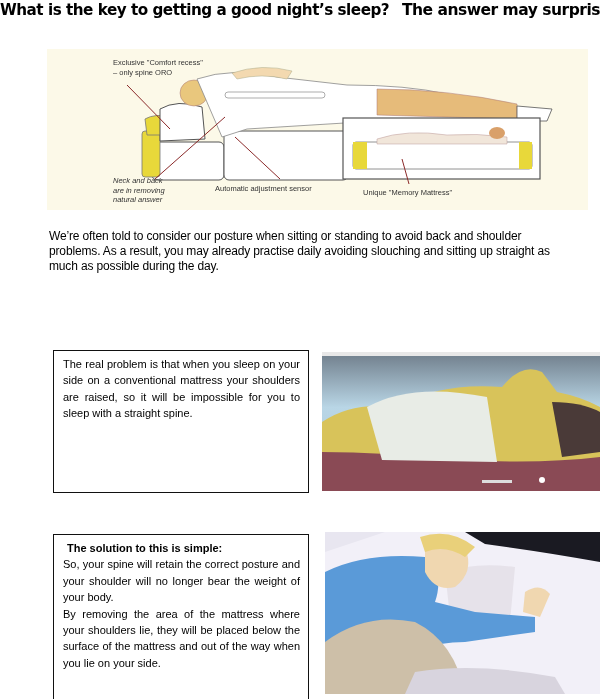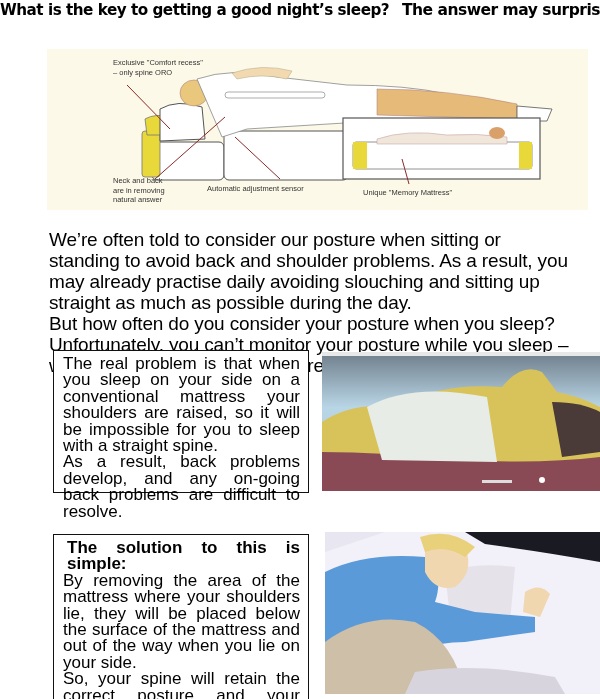--- a/index.html
+++ b/index.html
@@ -21,27 +21,27 @@
     background: #fcf9e8;
   }
   .diagram svg { position: absolute; left: 0; top: 0; }
   .diag-label {
     position: absolute; font-size: 7.5px; line-height: 9.5px; color: #333;
     font-family: "Liberation Sans", sans-serif;
   }
 
   .intro {
     position: absolute; left: 49px; top: 229px; width: 520px;
-    font-size: 19px; line-height: 21px; letter-spacing: -0.15px;
+    font-size: 12px; line-height: 15px; letter-spacing: -0.15px;
   }
   .intro p { margin: 0; }
 
   .box {
     position: absolute; border: 1.5px solid #111; background: #fff;
-    font-size: 17px; line-height: 16.4px; box-sizing: border-box;
+    font-size: 11px; line-height: 16.4px; box-sizing: border-box;
   }
   .box1 { left: 53px; top: 350px; width: 256px; height: 143px; padding: 5px 8px 0 9px; }
   .box2 { left: 53px; top: 534px; width: 256px; height: 192px; padding: 5px 8px 0 9px; }
   .box p { margin: 0; text-align: justify; }
   .box .heading { font-weight: bold; padding-left: 4px; }
 
   .photo { position: absolute; overflow: hidden; }
   .photo1 { left: 322px; top: 352px; width: 278px; height: 139px; }
   .photo2 { left: 325px; top: 532px; width: 275px; height: 162px; }
 </style>
@@ -84,37 +84,35 @@
 
     <line x1="80" y1="36" x2="123" y2="80" stroke="#8b2a2a" stroke-width="1"></line>
     <line x1="108" y1="130" x2="178" y2="68" stroke="#8b2a2a" stroke-width="1"></line>
     <line x1="188" y1="88" x2="233" y2="130" stroke="#8b2a2a" stroke-width="1"></line>
     <line x1="355" y1="110" x2="362" y2="135" stroke="#8b2a2a" stroke-width="1"></line>
   </svg>
   <div class="diag-label" style="left:66px; top:9px;">
     <div>Exclusive "Comfort recess"</div>
     <div>– only spine ORO</div>
   </div>
-  <div class="diag-label" style="left:66px; top:127px;">
+  <div class="diag-label" style="left:66px; top:127px;font-style:italic;">
     <div>Neck and back</div>
     <div>are in removing</div>
     <div>natural answer</div>
   </div>
-  <div class="diag-label" style="left:160px; top:135px;">Automatic adjustment sensor</div>
+  <div class="diag-label" style="left:168px; top:135px;">Automatic adjustment sensor</div>
   <div class="diag-label" style="left:316px; top:139px;">Unique "Memory Mattress"</div>
 </div>
 
 <div class="intro">
   <p>We’re often told to consider our posture when sitting or standing to avoid back and shoulder problems. As a result, you may already practise daily avoiding slouching and sitting up straight as much as possible during the day.</p>
-  <p>But how often do you consider your posture when you sleep? Unfortunately, you can’t monitor your posture while you sleep – we are at the mercy of our mattresses and beds.</p>
 </div>
 
 <div class="box box1">
   <p>The real problem is that when you sleep on your side on a conventional mattress your shoulders are raised, so it will be impossible for you to sleep with a straight spine.</p>
-  <p>As a result, back problems develop, and any on-going back problems are difficult to resolve.</p>
 </div>
 
 <div class="photo photo1">
   <svg width="278" height="139" viewBox="0 0 278 139">
     <defs>
       <linearGradient id="bg1" x1="0" y1="0" x2="0" y2="1">
         <stop offset="0" stop-color="#6f7d8a"></stop>
         <stop offset="0.4" stop-color="#b9d6e6"></stop>
         <stop offset="1" stop-color="#a8c6d6"></stop>
       </linearGradient>
@@ -125,22 +123,22 @@
     <path d="M0 70 Q30 50 70 55 Q120 30 180 35 Q200 10 220 20 L235 40 Q260 45 278 55 L278 105 Q220 112 140 108 Q60 100 0 100 Z" fill="#d8c35a"></path>
     <path d="M45 55 Q90 30 165 45 L175 110 L60 108 Z" fill="#e8ece6"></path>
     <path d="M230 50 Q260 50 278 60 L278 100 L240 105 Z" fill="#4a3a38"></path>
     <circle cx="220" cy="128" r="3" fill="#fff"></circle>
     <rect x="160" y="128" width="30" height="3" fill="#ddd"></rect>
   </svg>
 </div>
 
 <div class="box box2">
   <p class="heading">The solution to this is simple:</p>
+  <p>So, your spine will retain the correct posture and your shoulder will no longer bear the weight of your body.</p>
   <p>By removing the area of the mattress where your shoulders lie, they will be placed below the surface of the mattress and out of the way when you lie on your side.</p>
-  <p>So, your spine will retain the correct posture and your shoulder will no longer bear the weight of your body.</p>
 </div>
 
 <div class="photo photo2">
   <svg width="275" height="162" viewBox="0 0 275 162">
     <rect width="275" height="162" fill="#f2f0f8"></rect>
     <path d="M140 0 L275 0 L275 30 Q220 20 160 12 Z" fill="#1a1a22"></path>
     <path d="M0 0 L60 0 Q30 10 0 20 Z" fill="#e8e6f0"></path>
     <path d="M120 40 Q150 30 190 35 L185 90 Q160 95 125 85 Z" fill="#e6e2ea"></path>
     <path d="M0 40 Q40 20 100 25 Q120 40 110 70 L150 80 L210 85 L210 100 L140 110 Q90 110 50 140 L0 150 Z" fill="#5a9ad8"></path>
     <path d="M100 10 Q120 0 140 15 Q150 40 130 55 Q110 60 100 40 Z" fill="#f0d7b0"></path>

